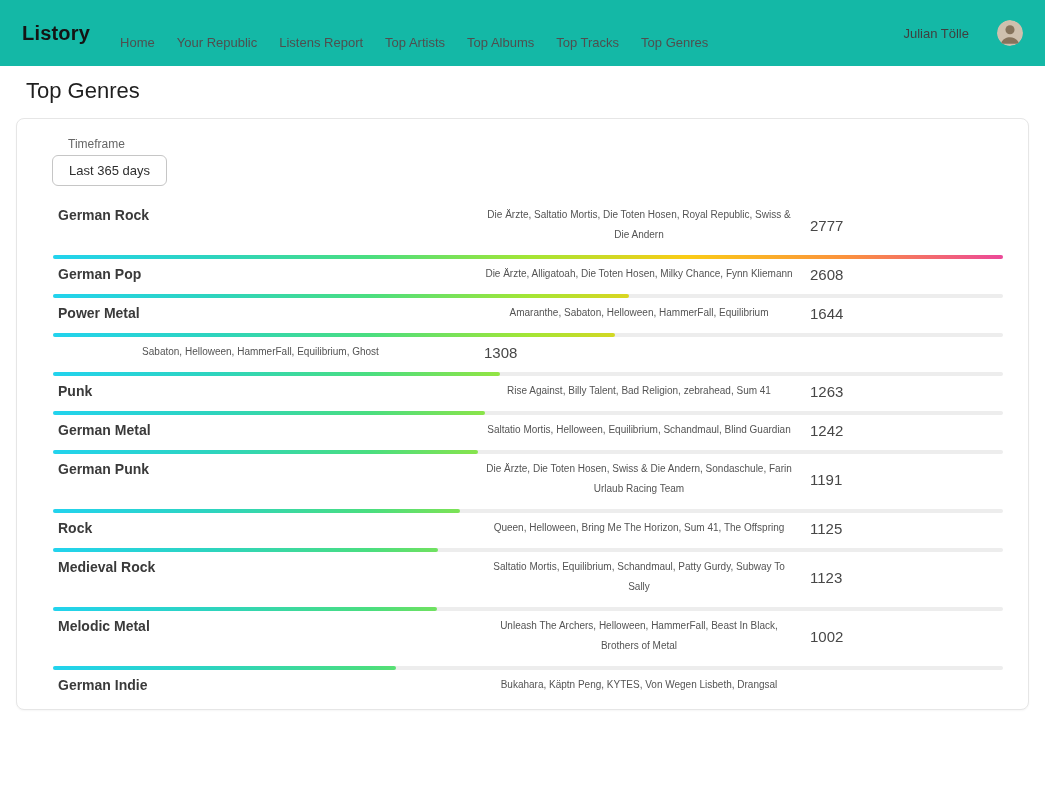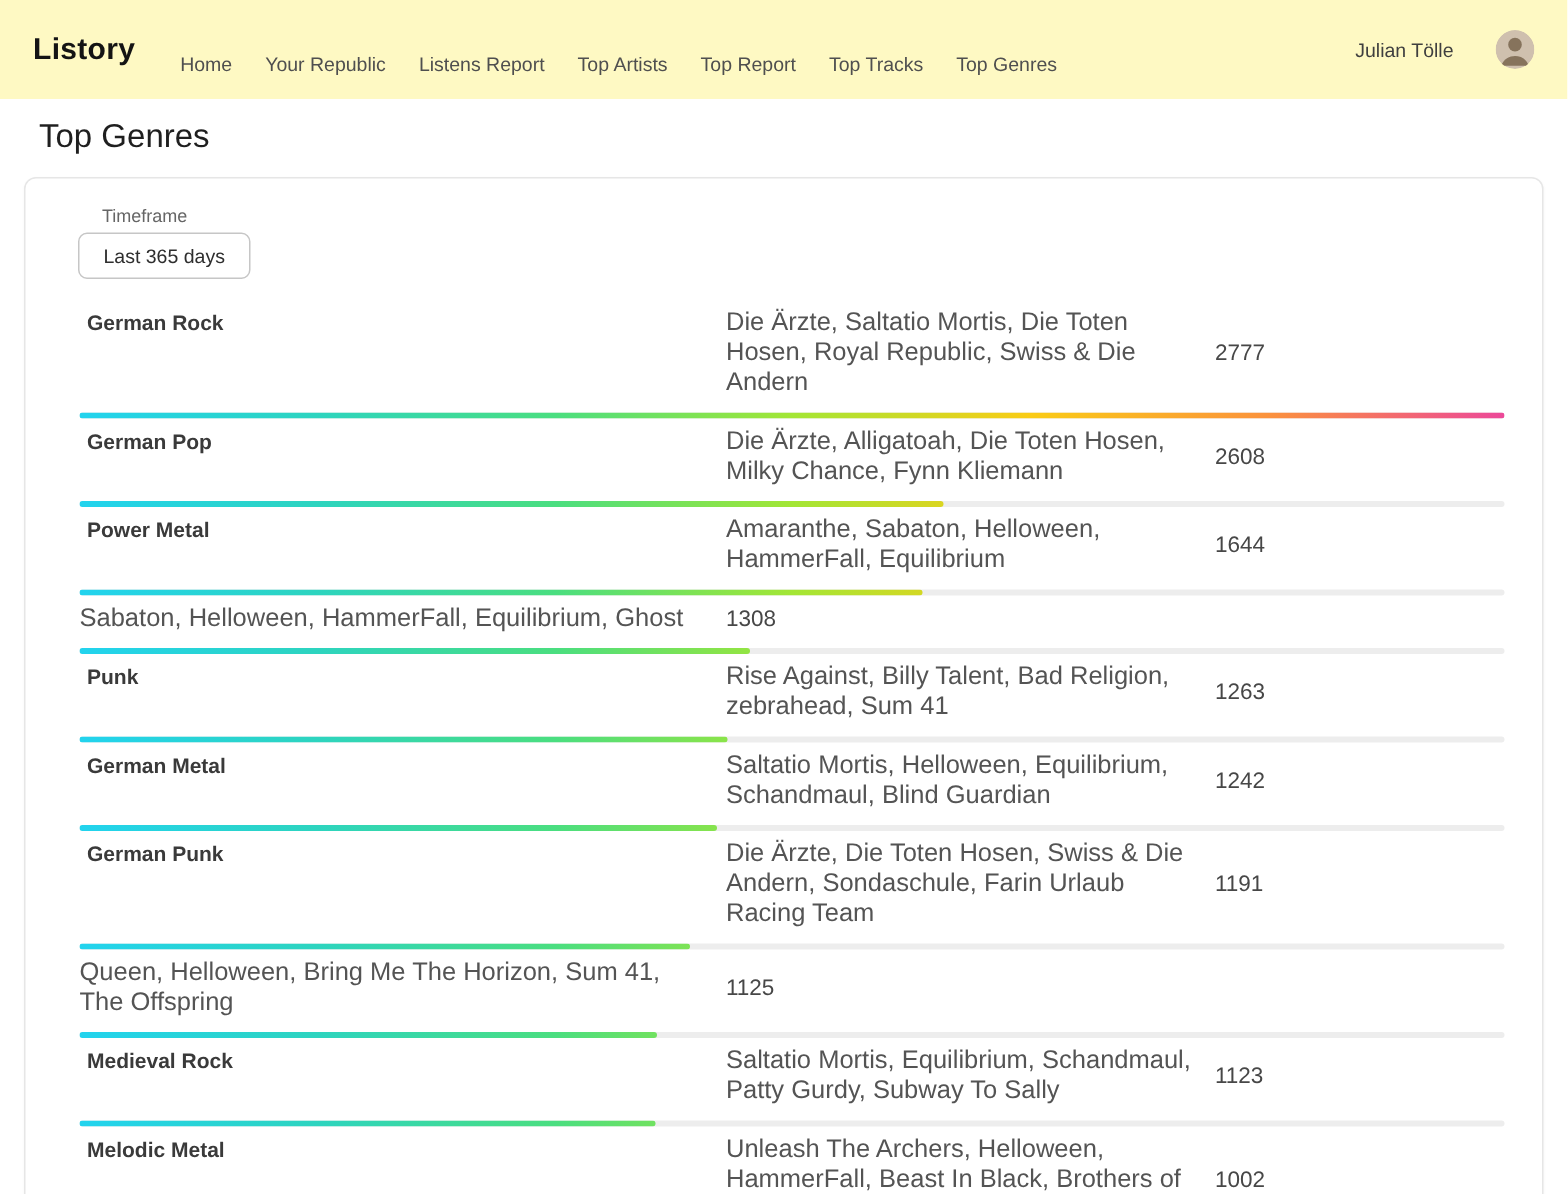--- a/index.html
+++ b/index.html
@@ -1,20 +1,20 @@
 <!DOCTYPE html>
 <html><head>
 <meta charset="utf-8">
 <style>
   * { box-sizing: border-box; margin: 0; padding: 0; }
   html, body { width: 1045px; height: 796px; overflow: hidden; background: #ffffff; }
   body { font-family: "Liberation Sans", sans-serif; color: #333; }
 
   
-  .topnav { display: flex; align-items: center; height: 66px; padding: 0 22px; background: #fef9c3; }
+  .topnav { display: flex; align-items: center; height: 66px; padding: 0 22px; background: #14b8a6; }
   .brand { font-size: 20px; font-weight: 700; color: #141414; margin-right: 30px; cursor: pointer; letter-spacing: .2px; }
   .nav-links { display: flex; align-items: center; gap: 22px; margin-top: 19px; }
   .nav-link { font-size: 13px; color: #4f4f4f; cursor: pointer; white-space: nowrap; }
   .user-area { margin-left: auto; display: flex; align-items: center; gap: 28px; }
   .user-name { font-size: 13px; color: #3f3f3f; }
   .avatar { width: 26px; height: 26px; border-radius: 50%; overflow: hidden; display: block; cursor: pointer; }
 
   
   .page { padding: 0 16px; }
   .page-title { font-size: 22px; font-weight: 500; color: #1f1f1f; margin: 12px 0 14px 10px; }
@@ -27,38 +27,38 @@
   .timeframe { margin-left: 15px; }
   .timeframe-label { display: block; font-size: 12px; color: #666; margin: 0 0 4px 16px; }
   .timeframe-select { display: inline-flex; align-items: center; background: #fff; border: 1px solid #c6c6c6;
           border-radius: 6px; padding: 7px 16px; font-size: 13px; color: #2e2e2e; cursor: pointer; }
 
   
   .rows { margin: 14px 0 0 16px; }
   .genre-row { position: relative; display: grid; grid-template-columns: 415px 310px 1fr;
           column-gap: 16px; align-items: start; padding: 5px 0 14px; }
   .genre-name { font-size: 14px; font-weight: 700; color: #3a3a3a; padding-left: 5px; padding-top: 2px; }
-  .genre-artists { font-size: 17px; color: #545454; line-height: 20px; }
+  .genre-artists { font-size: 10px; color: #545454; line-height: 20px; text-align: center; }
   .genre-count { font-size: 15px; color: #474747; text-align: left; padding-right: 48px; align-self: center; }
   .bar-track { position: absolute; left: 0; right: 0; bottom: 0; height: 4px;
           background: #ededed; border-radius: 2px; }
   .bar-fill { height: 100%; overflow: hidden; border-radius: 2px; }
   .bar-gradient { height: 100%; }
 </style>
 </head>
 <body>
 
 <header class="topnav">
   <div class="brand">Listory</div>
   <nav class="nav-links">
     <span class="nav-link">Home</span>
     <span class="nav-link">Your Republic</span>
     <span class="nav-link">Listens Report</span>
     <span class="nav-link">Top Artists</span>
-    <span class="nav-link">Top Report</span>
+    <span class="nav-link">Top Albums</span>
     <span class="nav-link">Top Tracks</span>
     <span class="nav-link">Top Genres</span>
   </nav>
   <div class="user-area">
     <span class="user-name">Julian Tölle</span>
     <span class="avatar">
       <svg viewBox="0 0 24 24" width="26" height="26" aria-hidden="true">
         <circle cx="12" cy="12" r="12" fill="#cfc0ae"></circle>
         <circle cx="12" cy="9" r="4.2" fill="#86735c"></circle>
         <path d="M3.5 22c1.6-4.4 5.2-6 8.5-6s6.9 1.6 8.5 6z" fill="#86735c"></path>
@@ -147,20 +147,21 @@
     <div class="genre-artists">Die Ärzte, Die Toten Hosen, Swiss &amp; Die Andern, Sondaschule, Farin Urlaub Racing Team</div>
     <div class="genre-count">1191</div>
     <div class="bar-track" style="background: rgb(237, 237, 237);">
       <div class="bar-fill" style="width: 42.888%;">
         <div class="bar-gradient" style="width: 233.165%; background: linear-gradient(90deg, rgb(34, 211, 238), rgb(45, 212, 191), rgb(74, 222, 128), rgb(163, 230, 53), rgb(250, 204, 21), rgb(251, 146, 60), rgb(236, 72, 153));"></div>
       </div>
     </div>
   </div>
 
   <div class="genre-row">
+    <div class="genre-name">Rock</div>
     <div class="genre-artists">Queen, Helloween, Bring Me The Horizon, Sum 41, The Offspring</div>
     <div class="genre-count">1125</div>
     <div class="bar-track" style="background: rgb(237, 237, 237);">
       <div class="bar-fill" style="width: 40.5113%;">
         <div class="bar-gradient" style="width: 246.844%; background: linear-gradient(90deg, rgb(34, 211, 238), rgb(45, 212, 191), rgb(74, 222, 128), rgb(163, 230, 53), rgb(250, 204, 21), rgb(251, 146, 60), rgb(236, 72, 153));"></div>
       </div>
     </div>
   </div>
 
   <div class="genre-row">

